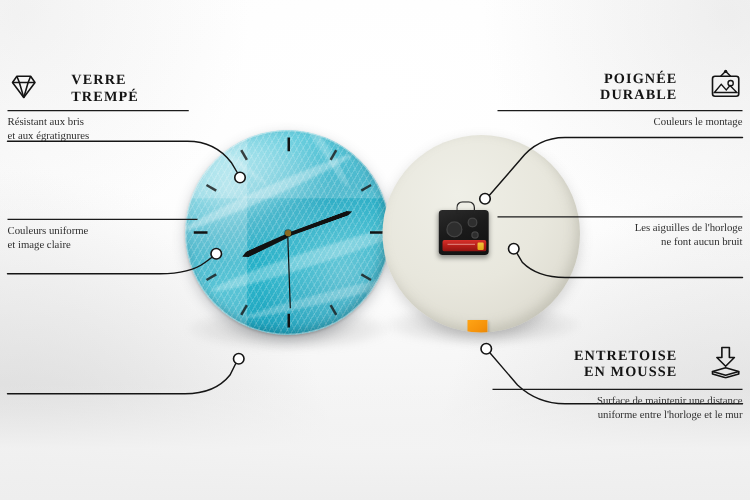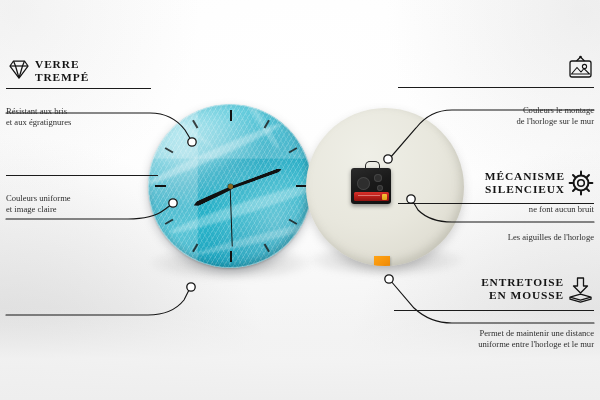--- a/index.html
+++ b/index.html
@@ -26,34 +26,34 @@
   #stage:after{
     content:"";position:absolute;left:0;right:0;bottom:0;height:92px;
     background:linear-gradient(to bottom, rgba(255,255,255,0) 0%, rgba(243,243,243,.9) 55%, #eeeeee 100%);
     pointer-events:none;z-index:1;
   }
 
   .svg-layer{position:absolute;inset:0;width:600px;height:400px;z-index:4;pointer-events:none;}
 
   
   .feature{position:absolute;z-index:6;width:200px;}
-  .feature .head{display:flex;gap:3px;}
+  .feature .head{display:flex;align-items:center;gap:25px;}
   .feature.left .head{justify-content:flex-start;}
   .feature.right .head{justify-content:flex-end;}
   .f-title{
     font-family:"Liberation Serif",serif;
     font-weight:bold;font-size:11.4px;line-height:13.4px;
     letter-spacing:.9px;color:#141414;text-transform:uppercase;
     white-space:nowrap;
   }
   .feature.right .f-title{text-align:right;}
   .rule{height:1px;background:#1b1b1b;margin-top:3px;width:100%;}
   .f-desc{
     font-family:"Liberation Serif",serif;
-    font-size:8.6px;line-height:11.2px;color:#2e2e2e;margin-top:17px;
+    font-size:8.6px;line-height:11.2px;color:#2e2e2e;margin-top:3px;
   }
   .feature.right .f-desc{text-align:right;}
   .icon{flex:0 0 auto;display:block;}
 
   
   .clock-shadow{
     position:absolute;z-index:2;border-radius:50%;
     background:radial-gradient(ellipse at 50% 50%, rgba(120,120,120,.40) 0%, rgba(140,140,140,.16) 52%, rgba(160,160,160,0) 74%);
     filter:blur(3px);
   }
@@ -248,77 +248,58 @@
 
   <div class="feature left" style="left:6px;top:172px;width:200px;">
     <div class="rule" style="width:152px;"></div>
     <div class="f-desc">Couleurs uniforme</div>
     <div class="f-desc" style="margin-top:0;">et image claire</div>
   </div>
 
 
   <div class="feature right" style="left:398px;top:55px;width:196px;">
     <div class="head">
+      <div>
+        <div class="f-title">POIGNÉE</div>
+        <div class="f-title">DURABLE</div>
+      </div>
       <span class="icon">
         <svg width="27" height="25" viewBox="0 0 27 25">
           <path d="M13.5 2 L9.5 6 M13.5 2 L17.5 6" fill="none" stroke="#141414" stroke-width="1.2"></path>
           <circle cx="13.5" cy="2" r="1.3" fill="#141414"></circle>
           <rect x="3" y="6" width="21" height="16" rx="2" fill="none" stroke="#141414" stroke-width="1.3"></rect>
           <path d="M4.5 19 L10 12.5 L14 17 L17 13.5 L22.5 19 Z" fill="none" stroke="#141414" stroke-width="1.1"></path>
           <circle cx="17.5" cy="11.5" r="2.1" fill="none" stroke="#141414" stroke-width="1.1"></circle>
         </svg>
       </span>
     </div>
     <div class="rule" style="width:196px;margin-left:0;"></div>
     <div class="f-desc">Couleurs le montage</div>
-    <div class="f-desc" style="margin-top:0;">de l'horloge sur le mur</div>
   </div>
 
   <div class="feature right" style="left:398px;top:170px;width:196px;">
-    <div class="head">
-      <div>
-        <div class="f-title">MÉCANISME</div>
-        <div class="f-title">SILENCIEUX</div>
-      </div>
-      <span class="icon">
-        <svg width="26" height="26" viewBox="0 0 26 26">
-          <g fill="none" stroke="#141414" stroke-width="2" stroke-linecap="round">
-            <circle cx="13" cy="13" r="7.4"></circle>
-            <line x1="13" y1="1.6" x2="13" y2="4.4"></line>
-              <line x1="13" y1="21.6" x2="13" y2="24.4"></line>
-            <line x1="1.6" y1="13" x2="4.4" y2="13"></line>
-              <line x1="21.6" y1="13" x2="24.4" y2="13"></line>
-            <line x1="5" y1="5" x2="7" y2="7"></line>
-              <line x1="19" y1="19" x2="21" y2="21"></line>
-            <line x1="21" y1="5" x2="19" y2="7"></line>
-              <line x1="7" y1="19" x2="5" y2="21"></line>
-          </g>
-          <circle cx="13" cy="13" r="3.3" fill="none" stroke="#141414" stroke-width="1.6"></circle>
-        </svg>
-      </span>
-    </div>
     <div class="rule" style="width:196px;"></div>
+    <div class="f-desc">Les aiguilles de l'horloge</div>
     <div class="f-desc" style="margin-top:0;">ne font aucun bruit</div>
-    <div class="f-desc">Les aiguilles de l'horloge</div>
   </div>
 
   <div class="feature right" style="left:394px;top:276px;width:200px;">
     <div class="head">
       <div>
         <div class="f-title">ENTRETOISE</div>
         <div class="f-title">EN MOUSSE</div>
       </div>
       <span class="icon">
         <svg width="27" height="27" viewBox="0 0 27 27">
           <g fill="none" stroke="#141414" stroke-width="1.3" stroke-linejoin="round">
             <path d="M10.5 2 H16.5 V10 H20.5 L13.5 17 L6.5 10 H10.5 Z"></path>
             <path d="M13.5 18.2 L3 21.2 L13.5 24.2 L24 21.2 Z"></path>
             <path d="M3 21.2 V23.2 L13.5 26.2 L24 23.2 V21.2"></path>
           </g>
         </svg>
       </span>
     </div>
     <div class="rule" style="width:200px;"></div>
-    <div class="f-desc">Permet de maintenir une distance</div>
+    <div class="f-desc">Surface de maintenir une distance</div>
     <div class="f-desc" style="margin-top:0;">uniforme entre l'horloge et le mur</div>
   </div>
 
 </div>
 
 </body></html>

